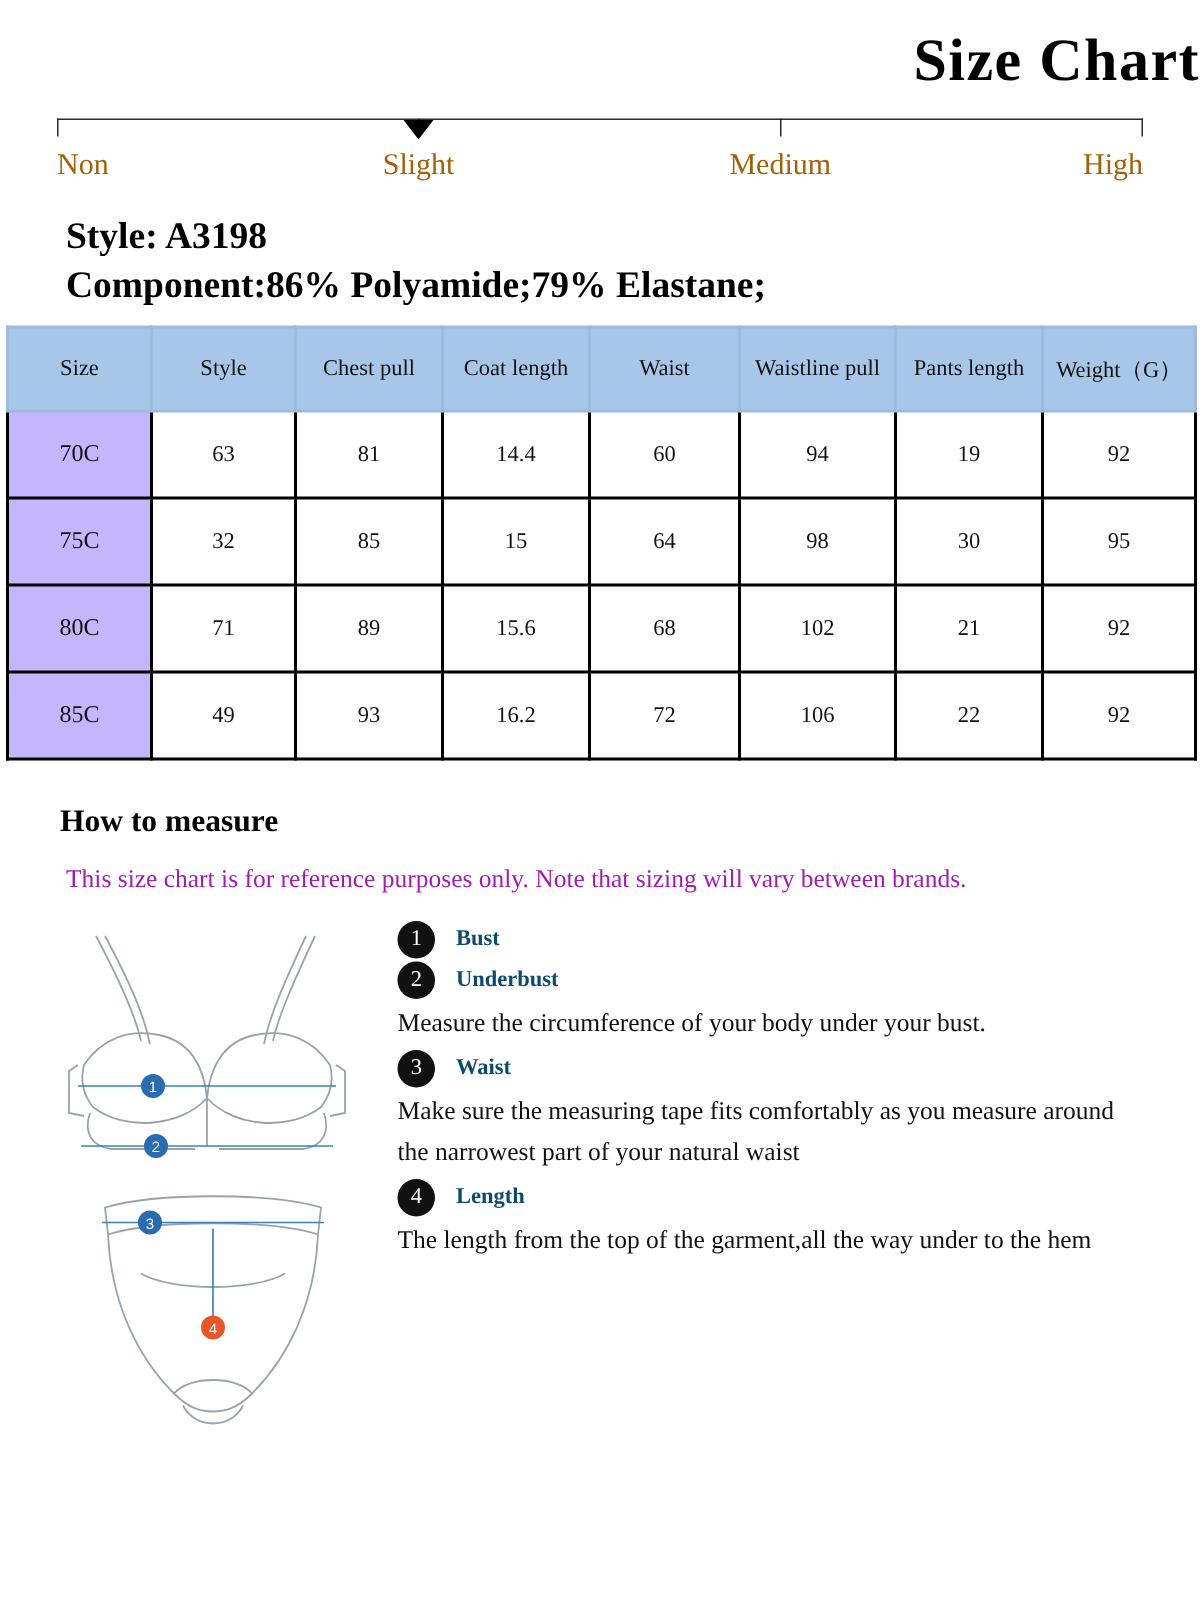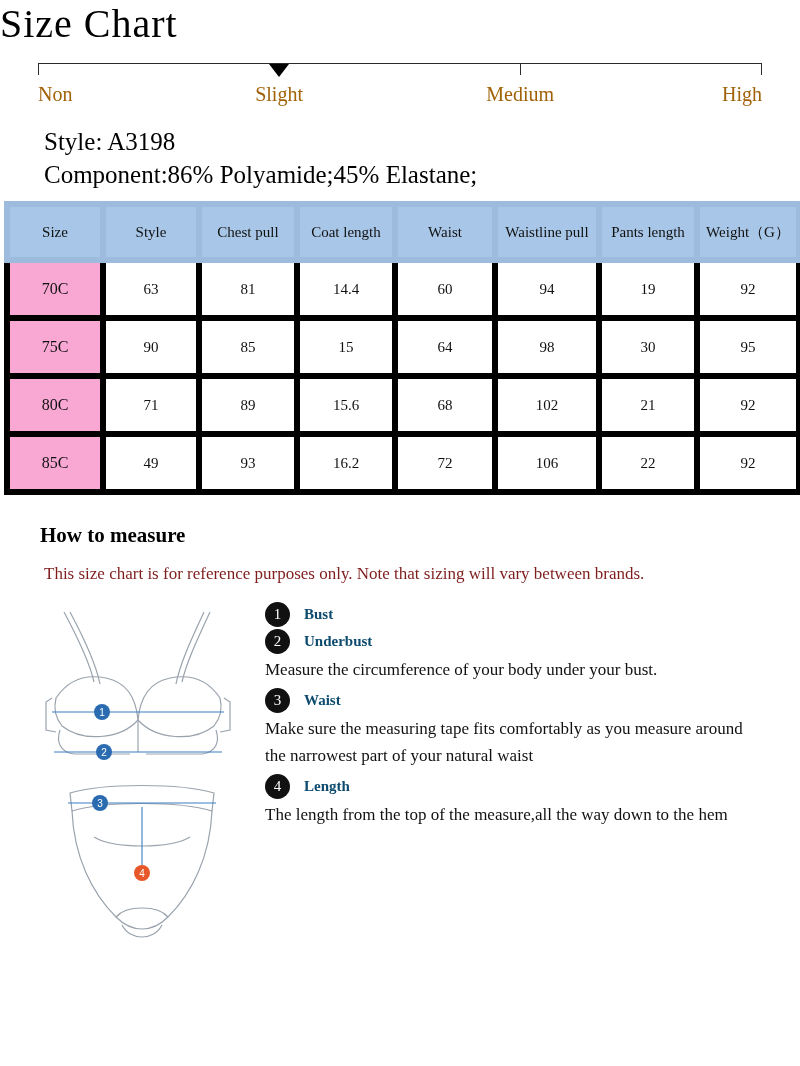--- a/index.html
+++ b/index.html
@@ -13,25 +13,26 @@
   }
   .page {
     position: relative;
     width: 800px;
     height: 1066px;
     background: #ffffff;
   }
 
   
   .title {
-    text-align: left;
+    text-align: right;
     font-family: "Liberation Serif", serif;
     font-size: 40px;
-    font-weight: 400;
+    font-weight: 700;
     letter-spacing: 1px;
+    padding-top: 16px;
     color: #000;
   }
 
   
   .scale-wrap {
     margin: 16px 38px 0 38px;
     position: relative;
     height: 58px;
   }
   .scale-line {
@@ -77,57 +78,58 @@
     white-space: nowrap;
   }
   .sl0 { left: 0; }
   .sl1 { left: 33.3%; transform: translateX(-50%); }
   .sl2 { left: 66.6%; transform: translateX(-50%); }
   .sl3 { right: 0; }
 
   
   .meta {
     margin: 4px 44px 0 44px;
+    font-weight: bold;
   }
   .meta div {
     font-family: "Liberation Serif", serif;
     font-size: 25px;
     line-height: 1.32;
     color: #000;
   }
 
   
   .table-wrap {
     margin: 10px 4px 0 4px;
   }
   table.size-table {
     width: 792px;
     border-collapse: collapse;
     table-layout: fixed;
   }
   table.size-table th,
   table.size-table td {
-    border: 6px solid #000000;
+    border: 2px solid #000000;
     text-align: center;
     font-family: "Liberation Serif", serif;
     font-size: 15px;
     color: #111;
     height: 58px;
     padding: 2px 2px;
     background: #ffffff;
   }
   table.size-table thead th {
     background: #a8c7e8;
     font-size: 15px;
     font-weight: 400;
     height: 56px;
     border-color: #9dbcdd;
   }
   table.size-table tbody td.rowhead {
-    background: #f9a8d4;
+    background: #c4b5fd;
     font-size: 16px;
   }
   col.c0 { width: 96px; }
   col.c1 { width: 96px; }
   col.c2 { width: 98px; }
   col.c3 { width: 98px; }
   col.c4 { width: 100px; }
   col.c5 { width: 104px; }
   col.c6 { width: 98px; }
   col.c7 { width: 102px; }
@@ -137,21 +139,21 @@
     margin: 28px 0 0 40px;
     font-family: "Liberation Serif", serif;
     font-size: 21px;
     font-weight: 700;
     color: #000;
   }
   .howto-note {
     margin: 16px 0 0 44px;
     font-family: "Liberation Serif", serif;
     font-size: 17px;
-    color: #7f1d1d;
+    color: #a21caf;
   }
 
   
   .bottom {
     display: flex;
     margin-top: 18px;
     padding: 0 34px 0 34px;
   }
   .figures {
     width: 215px;
@@ -221,21 +223,21 @@
     <div class="scale-labels">
       <span class="sl0">Non</span>
       <span class="sl1">Slight</span>
       <span class="sl2">Medium</span>
       <span class="sl3">High</span>
     </div>
   </div>
 
   <div class="meta">
     <div>Style:  A3198</div>
-    <div>Component:86% Polyamide;45% Elastane;</div>
+    <div>Component:86% Polyamide;79% Elastane;</div>
   </div>
 
   <div class="table-wrap">
     <table class="size-table">
       <colgroup>
         <col class="c0">
           <col class="c1">
           <col class="c2">
           <col class="c3">
         <col class="c4">
@@ -261,21 +263,21 @@
           <td>63</td>
           <td>81</td>
           <td>14.4</td>
           <td>60</td>
           <td>94</td>
           <td>19</td>
           <td>92</td>
         </tr>
         <tr>
           <td class="rowhead">75C</td>
-          <td>90</td>
+          <td>32</td>
           <td>85</td>
           <td>15</td>
           <td>64</td>
           <td>98</td>
           <td>30</td>
           <td>95</td>
         </tr>
         <tr>
           <td class="rowhead">80C</td>
           <td>71</td>
@@ -373,19 +375,19 @@
           <div class="step-name">Waist</div>
         </div>
         <p class="step-desc">Make sure the measuring tape fits comfortably as you measure around the narrowest part of your natural waist</p>
       </div>
 
       <div class="step">
         <div class="step-head">
           <div class="num">4</div>
           <div class="step-name">Length</div>
         </div>
-        <p class="step-desc">The length from the top of the measure,all the way down to the hem</p>
+        <p class="step-desc">The length from the top of the garment,all the way under to the hem</p>
       </div>
 
     </div>
   </div>
 
 </div>
 
 </body></html>

